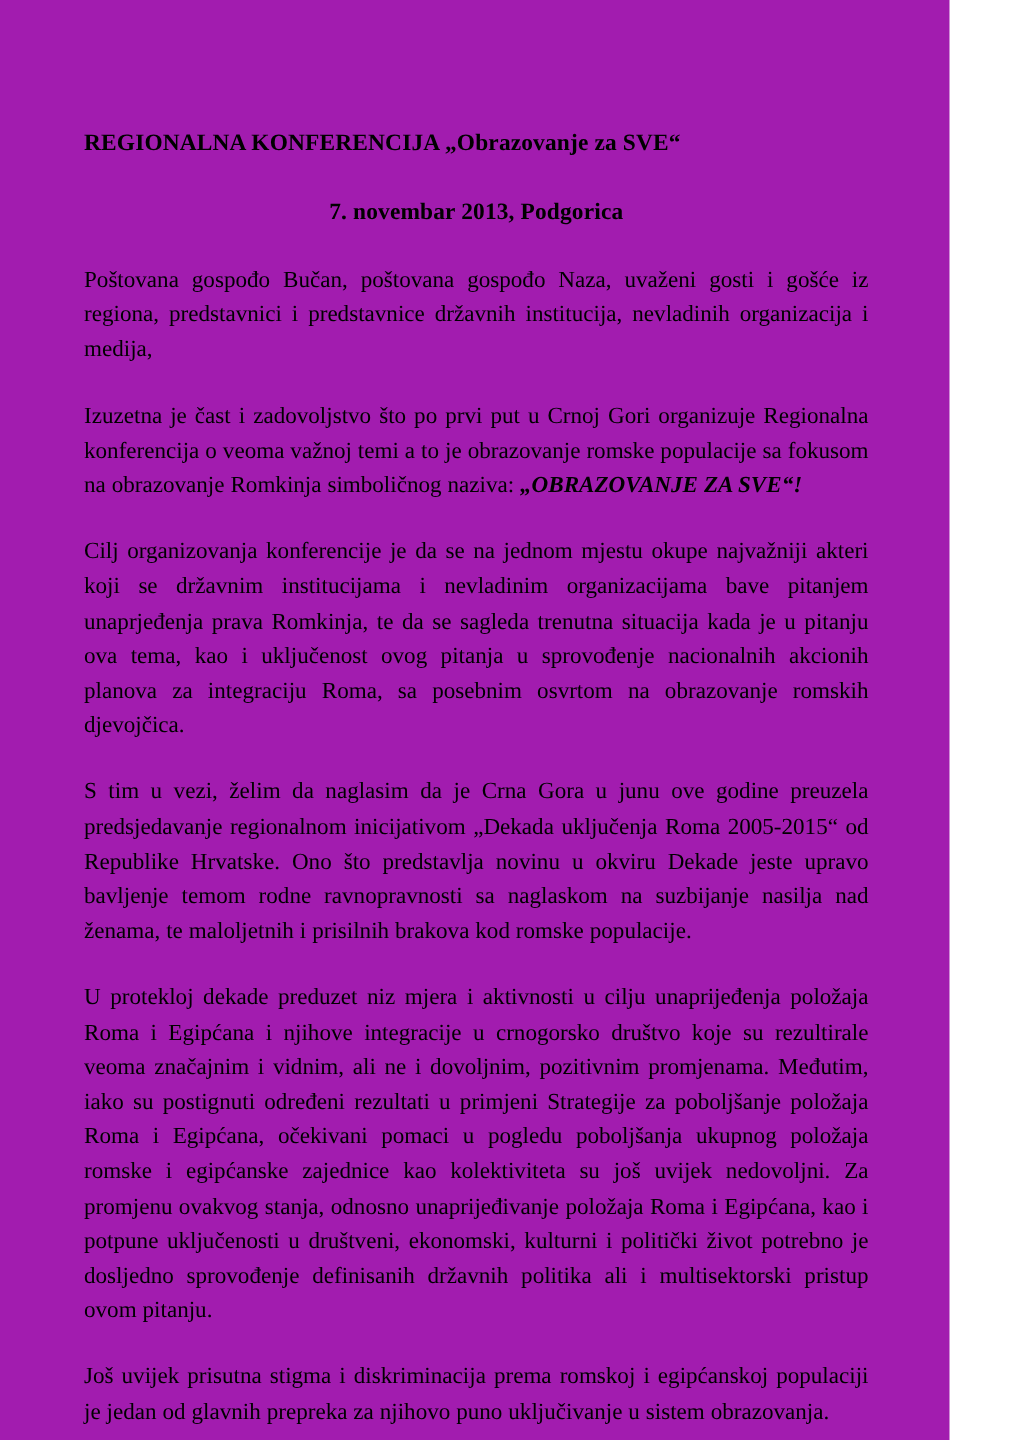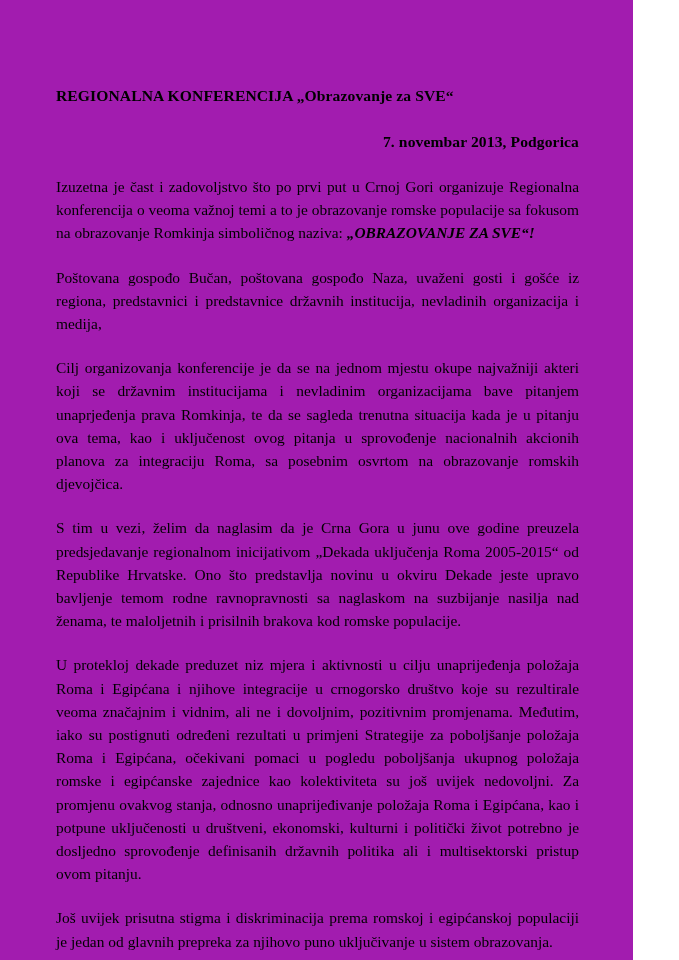--- a/index.html
+++ b/index.html
@@ -31,21 +31,21 @@
     margin: 0 0 0 0;
     letter-spacing: 0.1px;
     text-align: left;
   }
   .doc-subtitle {
     font-size: 15.6px;
     font-weight: bold;
     line-height: 23px;
     margin: 23px 0 0 0;
     letter-spacing: 0.1px;
-    text-align: right;
+    text-align: center;
   }
   .body-block {
     margin-top: 22px;
   }
   p.para {
     font-size: 15.4px;
     line-height: 23.2px;
     margin: 0 0 21px 0;
     text-align: justify;
     text-justify: inter-word;
@@ -64,23 +64,23 @@
 <body>
 
 <div class="page">
 
   <h1 class="doc-title">REGIONALNA KONFERENCIJA „Obrazovanje za SVE“</h1>
 
   <h2 class="doc-subtitle">7. novembar 2013, Podgorica</h2>
 
   <div class="body-block">
 
+    <p class="para">Poštovana gospođo Bučan, poštovana gospođo Naza, uvaženi gosti i gošće iz regiona, predstavnici i predstavnice državnih institucija, nevladinih organizacija i medija,</p>
+
     <p class="para"><span>Izuzetna je čast i zadovoljstvo što po prvi put u Crnoj Gori organizuje Regionalna konferencija o veoma važnoj temi a to je obrazovanje romske populacije sa fokusom na obrazovanje Romkinja simboličnog naziva: </span><span class="bi">„OBRAZOVANJE ZA SVE“!</span></p>
-
-    <p class="para">Poštovana gospođo Bučan, poštovana gospođo Naza, uvaženi gosti i gošće iz regiona, predstavnici i predstavnice državnih institucija, nevladinih organizacija i medija,</p>
 
     <p class="para">Cilj organizovanja konferencije je da se na jednom mjestu okupe najvažniji akteri koji se državnim institucijama i nevladinim organizacijama bave pitanjem unaprjeđenja prava Romkinja, te da se sagleda trenutna situacija kada je u pitanju ova tema, kao i uključenost ovog pitanja u sprovođenje nacionalnih akcionih planova za integraciju Roma, sa posebnim osvrtom na obrazovanje romskih djevojčica.</p>
 
     <p class="para">S tim u vezi, želim da naglasim da je Crna Gora u junu ove godine preuzela predsjedavanje regionalnom inicijativom „Dekada uključenja Roma 2005-2015“ od Republike Hrvatske. Ono što predstavlja novinu u okviru Dekade jeste upravo bavljenje temom rodne ravnopravnosti sa naglaskom na suzbijanje nasilja nad ženama, te maloljetnih i prisilnih brakova kod romske populacije.</p>
 
     <p class="para">U protekloj dekade preduzet niz mjera i aktivnosti u cilju unaprijeđenja položaja Roma i Egipćana i njihove integracije u crnogorsko društvo koje su rezultirale veoma značajnim i vidnim, ali ne i dovoljnim, pozitivnim promjenama. Međutim, iako su postignuti određeni rezultati u primjeni Strategije za poboljšanje položaja Roma i Egipćana, očekivani pomaci u pogledu poboljšanja ukupnog položaja romske i egipćanske zajednice kao kolektiviteta su još uvijek nedovoljni. Za promjenu ovakvog stanja, odnosno unaprijeđivanje položaja Roma i Egipćana, kao i potpune uključenosti u društveni, ekonomski, kulturni i politički život potrebno je dosljedno sprovođenje definisanih državnih politika ali i multisektorski pristup ovom pitanju.</p>
 
     <p class="para">Još uvijek prisutna stigma i diskriminacija prema romskoj i egipćanskoj populaciji je jedan od glavnih prepreka za njihovo puno uključivanje u sistem obrazovanja.</p>
 
   </div>

